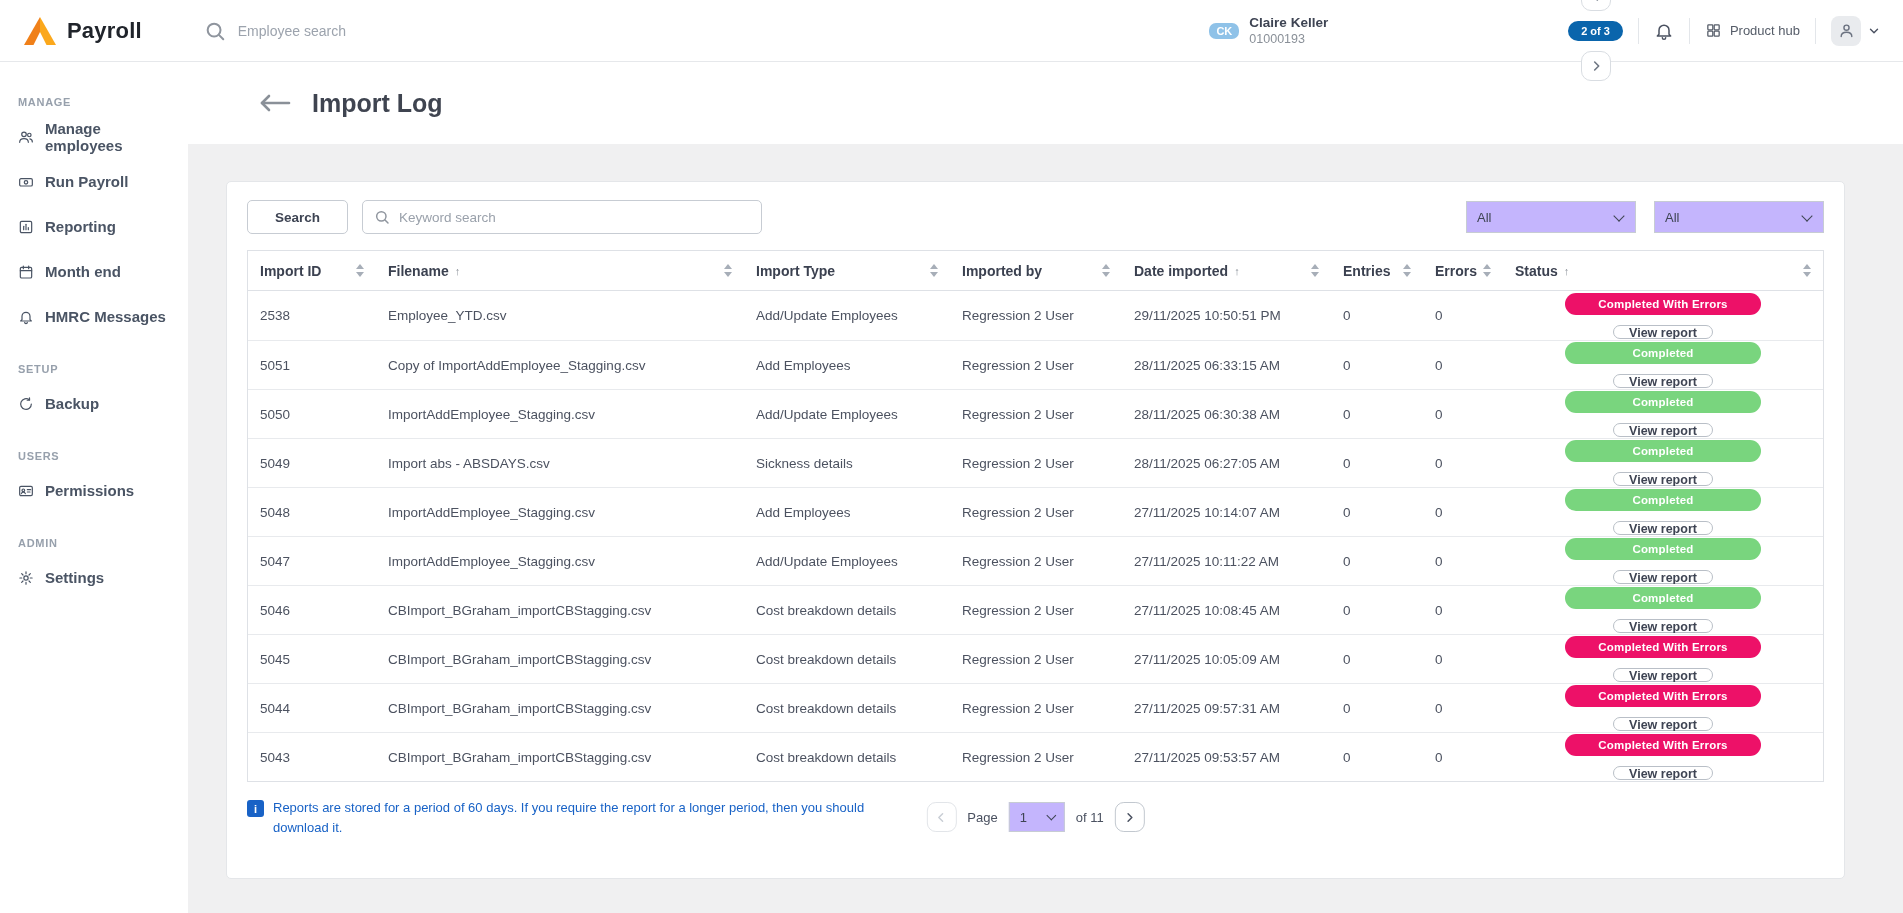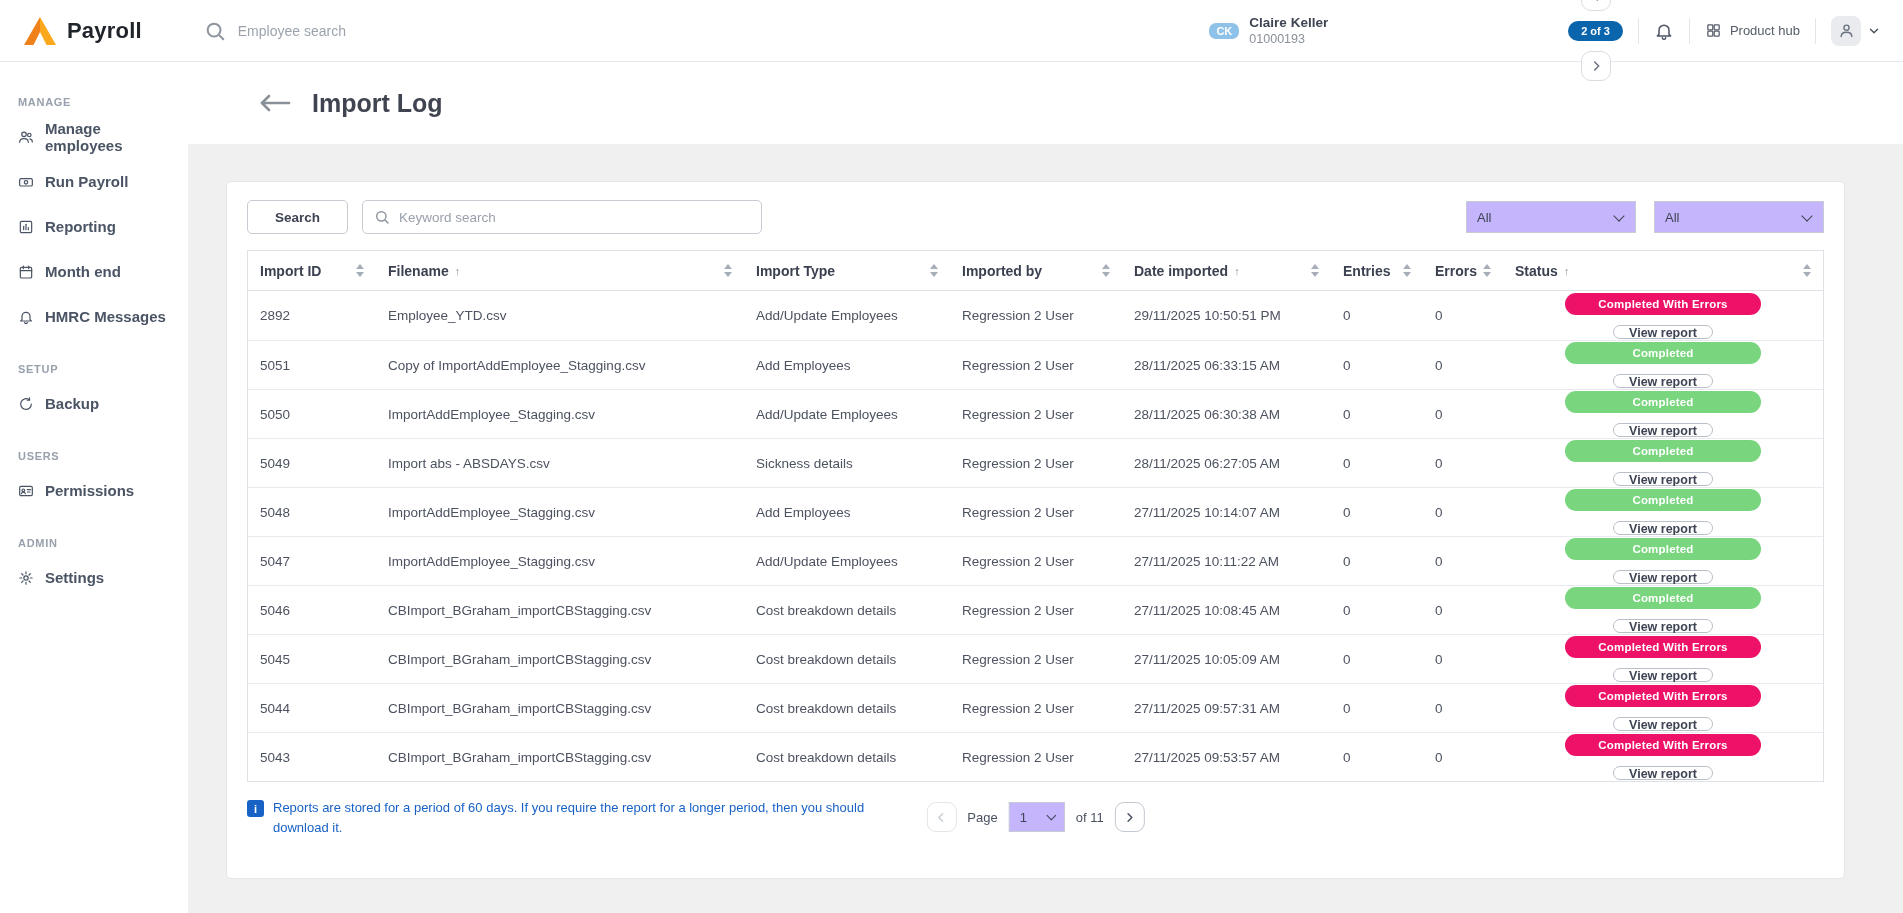--- a/index.html
+++ b/index.html
@@ -377,21 +377,21 @@
                 <span>Status</span>
                 <span class="dir">↑</span>
                 <span class="sort">
                     <i class="up"></i>
                     <i class="down"></i>
                   </span>
               </div>
             </div>
             <div class="tbody">
   <div class="tr">
-    <div class="td">2892</div>
+    <div class="td">2538</div>
     <div class="td">Employee_YTD.csv</div>
     <div class="td">Add/Update Employees</div>
     <div class="td">Regression 2 User</div>
     <div class="td">29/11/2025 10:50:51 PM</div>
     <div class="td">0</div>
     <div class="td">0</div>
     <div class="td td-status">
       <span class="pill" data-kind="error">Completed With Errors</span>
       <button class="view-btn">View report</button>
     </div>

